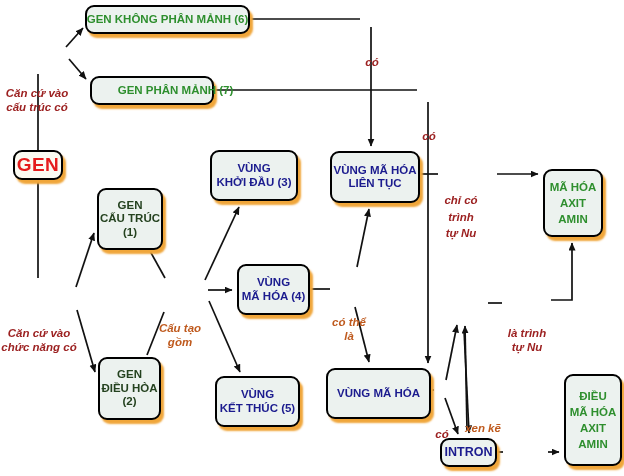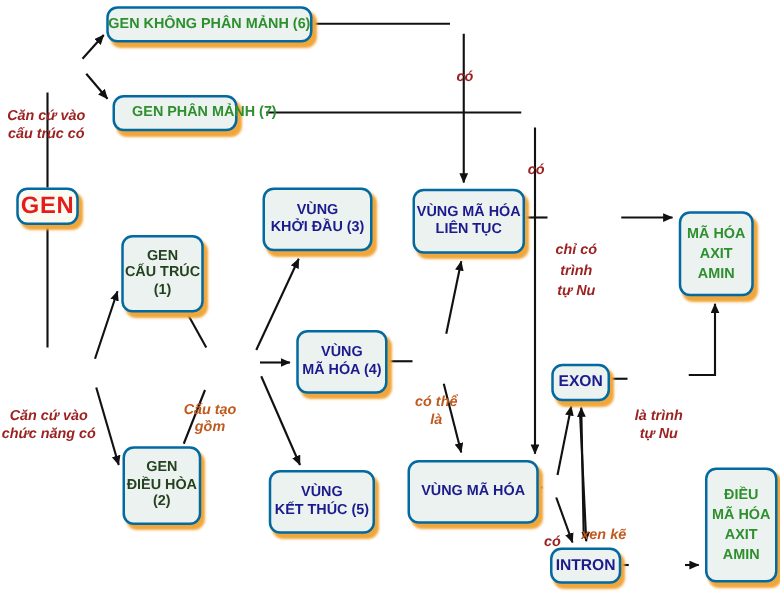--- a/index.html
+++ b/index.html
@@ -1,19 +1,19 @@
 <!DOCTYPE html>
 <html><head>
 <meta charset="utf-8">
 <style>
   html,body{margin:0;padding:0;}
   body{font-family:"Liberation Sans","DejaVu Sans",sans-serif;background:#ffffff;}
   #canvas{position:relative;width:624px;height:476px;background:#ffffff;overflow:hidden;}
   #wires{position:absolute;left:0;top:0;width:624px;height:476px;}
-  .box{position:absolute;background:#ecf2ef;border:2px solid #0369a1;border-radius:9px;
+  .box{position:absolute;background:#ecf2ef;border:2px solid #000000;border-radius:9px;
        box-shadow:3px 4px 2px #f0a63a;display:flex;flex-direction:column;align-items:center;
        justify-content:center;font-weight:bold;font-size:11.5px;line-height:13.5px;
        text-align:center;box-sizing:border-box;}
   .box .ln{display:block;white-space:nowrap;}
   .green{color:#2e8f2e;}
   .navy{color:#1b1b8e;}
   .dkgreen{color:#24421f;}
   .gen-box{color:#e51c1c;font-size:19px;background:#fbfbf2;border-width:2.5px;letter-spacing:.5px;}
   .tall{line-height:16px;}
   .elabel{position:absolute;font-style:italic;font-weight:bold;font-size:11.5px;
@@ -66,21 +66,21 @@
   </svg>
 
   <div class="box gen-box" style="left:13px;top:150px;width:50px;height:30px;">
     <span class="ln">GEN</span>
   </div>
 
   <div class="box green" style="left:85px;top:5px;width:165px;height:29px;">
     <span class="ln">GEN KHÔNG PHÂN MẢNH (6)</span>
   </div>
 
-  <div class="box green" style="left:90px;top:76px;width:100px;height:29px;padding-left:47px;">
+  <div class="box green" style="left:90px;top:76px;width:124px;height:29px;padding-left:47px;">
     <span class="ln">GEN PHÂN MẢNH (7)</span>
   </div>
 
   <div class="box dkgreen" style="left:97px;top:188px;width:66px;height:62px;">
     <span class="ln">GEN</span>
     <span class="ln">CẤU TRÚC</span>
     <span class="ln">(1)</span>
   </div>
 
   <div class="box dkgreen" style="left:98px;top:357px;width:63px;height:63px;">
@@ -112,23 +112,20 @@
   <div class="box navy" style="left:326px;top:368px;width:105px;height:51px;">
     <span class="ln">VÙNG MÃ HÓA</span>
   </div>
 
   <div class="box green tall" style="left:543px;top:169px;width:60px;height:68px;">
     <span class="ln">MÃ HÓA</span>
     <span class="ln">AXIT</span>
     <span class="ln">AMIN</span>
   </div>
 
-  <div class="box navy" style="left:441px;top:291px;width:47px;height:30px;font-size:12.5px;">
-    <span class="ln">EXON</span>
-  </div>
 
   <div class="box navy" style="left:440px;top:438px;width:57px;height:29px;font-size:12.5px;">
     <span class="ln">INTRON</span>
   </div>
 
   <div class="box green tall" style="left:564px;top:374px;width:58px;height:92px;">
     <span class="ln">ĐIỀU</span>
     <span class="ln">MÃ HÓA</span>
     <span class="ln">AXIT</span>
     <span class="ln">AMIN</span>
@@ -137,21 +134,21 @@
   <div class="elabel red" style="left:1px;top:41px;width:72px;">
     <span>Căn cứ vào</span><br>
     <span>cấu trúc có</span>
   </div>
 
   <div class="elabel red" style="left:0px;top:281px;width:78px;">
     <span>Căn cứ vào</span><br>
     <span>chức năng có</span>
   </div>
 
-  <div class="elabel orange" style="left:140px;top:276px;width:56px;">
+  <div class="elabel orange" style="left:152px;top:276px;width:56px;">
     <span>Cấu tạo</span><br>
     <span>gồm</span>
   </div>
 
   <div class="elabel red" style="left:361px;top:10px;width:22px;">có</div>
 
   <div class="elabel red" style="left:418px;top:84px;width:22px;">có</div>
 
   <div class="elabel red" style="left:432px;top:382px;width:20px;">có</div>
 

